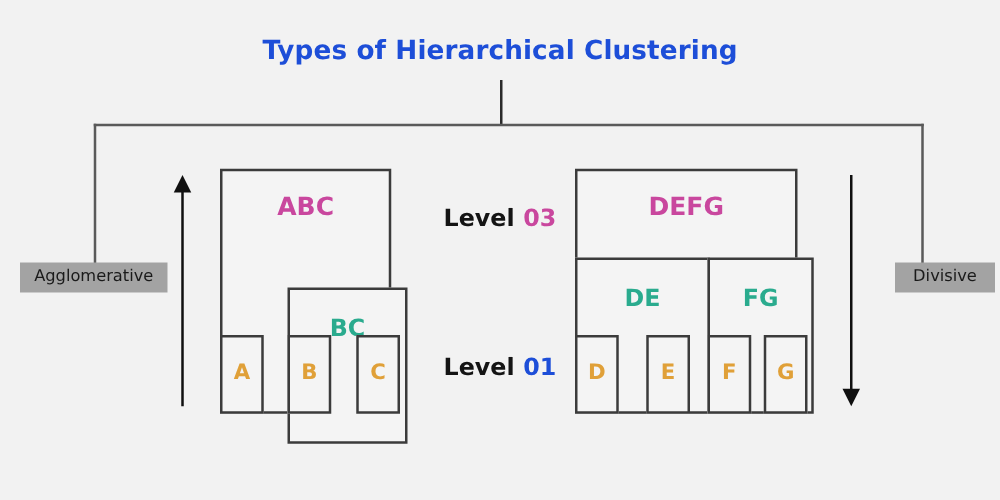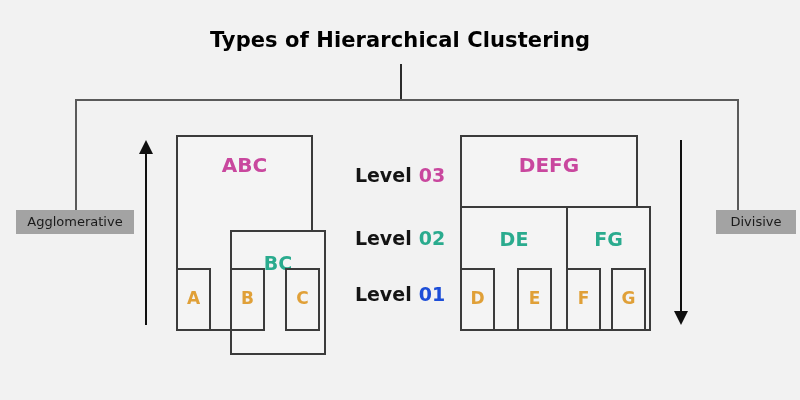--- a/index.html
+++ b/index.html
@@ -21,21 +21,21 @@
 
   
   .title {
     position: absolute;
     left: 0;
     top: 28px;
     width: 800px;
     text-align: center;
     font-size: 21px;
     font-weight: bold;
-    color: #000000;
+    color: #1d4ed8;
     letter-spacing: 0.1px;
   }
 
   
   .bracket-stem {
     position: absolute;
     left: 400px;
     top: 64px;
     width: 2px;
     height: 36px;
@@ -194,20 +194,17 @@
   <div class="box lvl1" style="left:566px; top:268px; width:35px; height:63px;">
     <span class="box-label">F</span>
   </div>
   <div class="box lvl1" style="left:611px; top:268px; width:35px; height:63px;">
     <span class="box-label">G</span>
   </div>
 
   <div class="level-row l3">
     <span>Level</span><span class="num" style="color:#c9479e;">03</span>
   </div>
-  <div class="level-row l2">
-    <span>Level</span><span class="num" style="color:#2aab8e;">02</span>
-  </div>
   <div class="level-row l1">
     <span>Level</span><span class="num" style="color:#1d4ed8;">01</span>
   </div>
 
 </div>
 
 </body></html>

